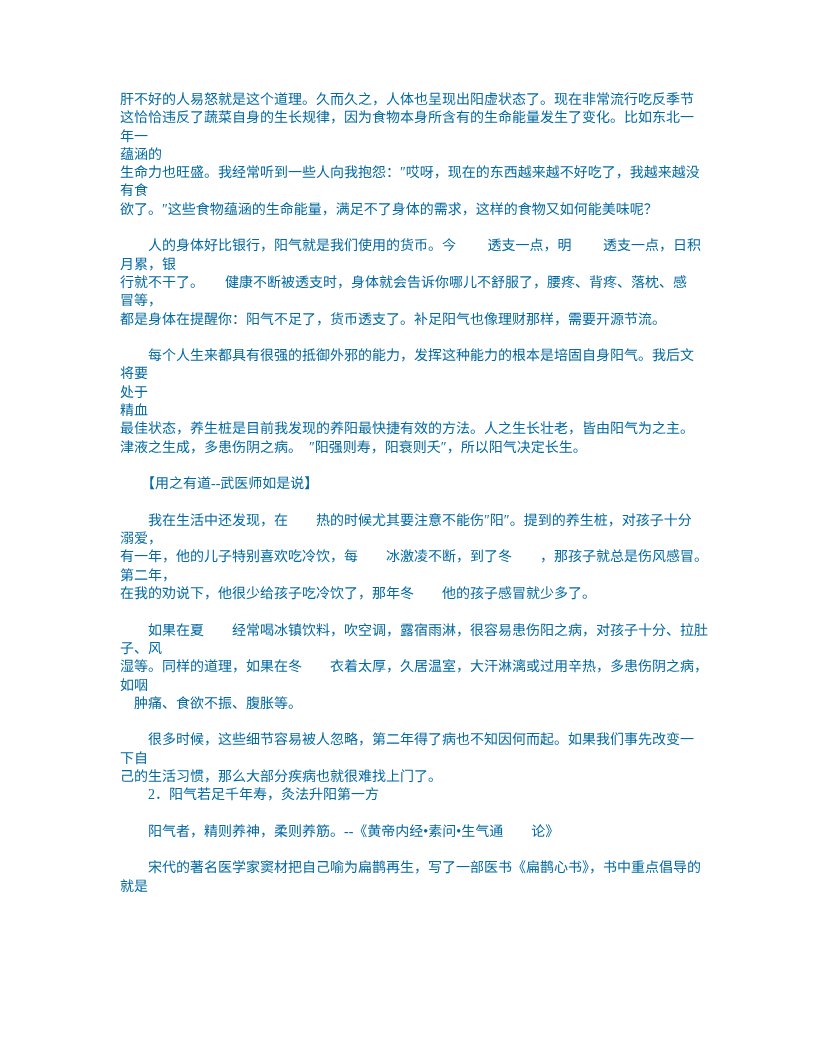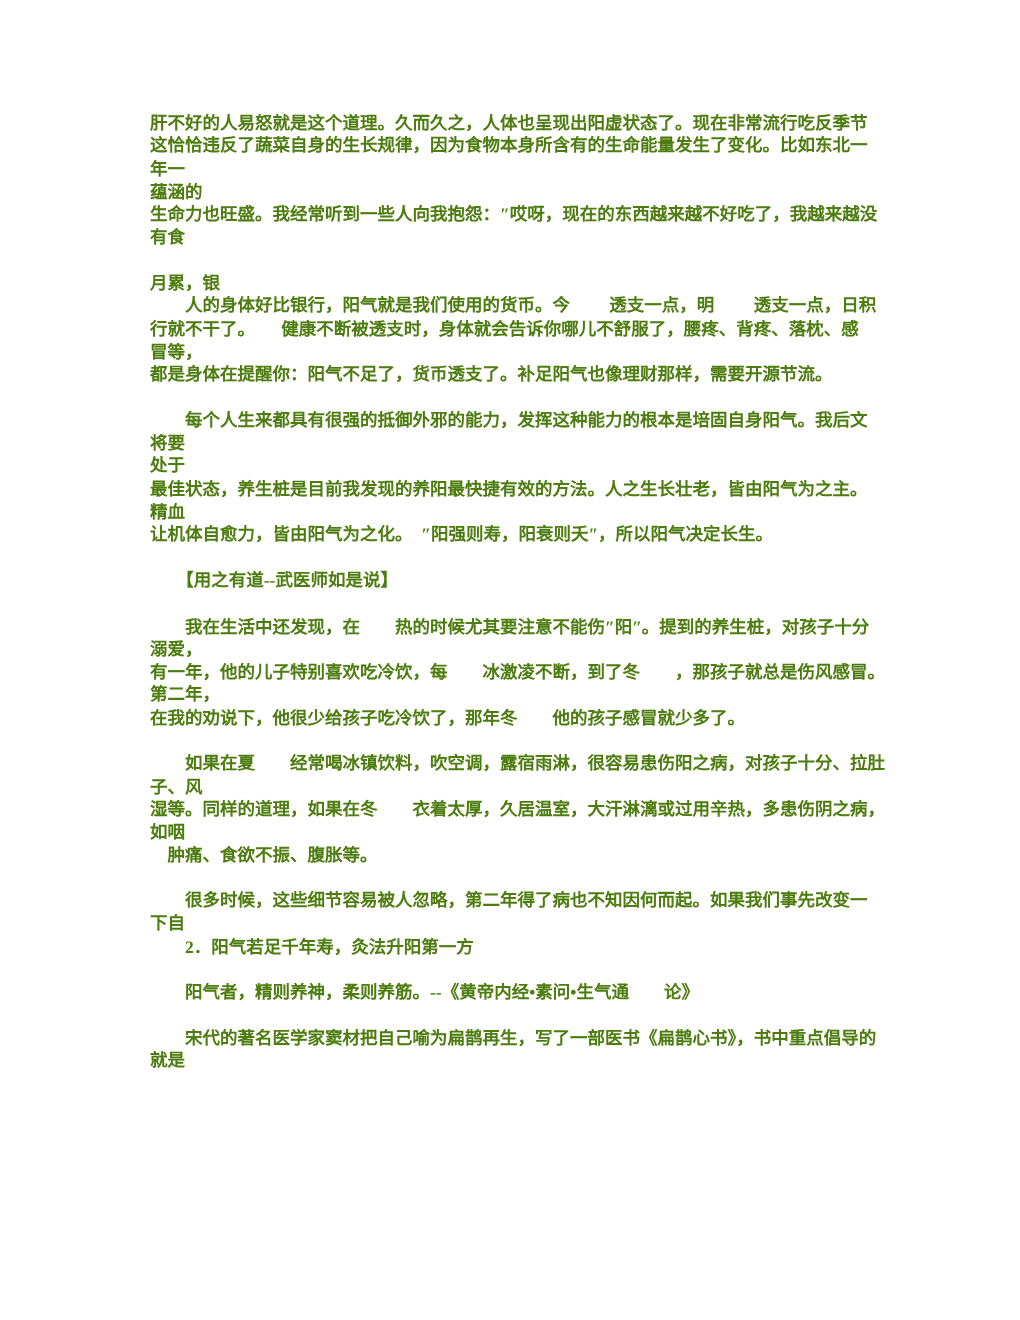--- a/index.html
+++ b/index.html
@@ -27,57 +27,59 @@
   }
   .line {
     white-space: pre;
     min-height: 18.3px;
   }
 </style>
 </head>
 <body>
 
 <div class="page" style="background: rgb(255, 255, 255);">
-  <div class="text-block" style="color: #4d7c0f; font-weight: bold;">
+  <div class="text-block" style="color: #0369a1;">
       <div class="line">肝不好的人易怒就是这个道理。久而久之，人体也呈现出阳虚状态了。现在非常流行吃反季节</div>
       <div class="line">这恰恰违反了蔬菜自身的生长规律，因为食物本身所含有的生命能量发生了变化。比如东北一</div>
       <div class="line">年一</div>
       <div class="line">蕴涵的</div>
       <div class="line">生命力也旺盛。我经常听到一些人向我抱怨：″哎呀，现在的东西越来越不好吃了，我越来越没</div>
       <div class="line">有食</div>
+      <div class="line">欲了。″这些食物蕴涵的生命能量，满足不了身体的需求，这样的食物又如何能美味呢？</div>
       <div class="line"></div>
+      <div class="line">　　人的身体好比银行，阳气就是我们使用的货币。今　　 透支一点，明　　 透支一点，日积</div>
       <div class="line">月累，银</div>
-      <div class="line">　　人的身体好比银行，阳气就是我们使用的货币。今　　 透支一点，明　　 透支一点，日积</div>
       <div class="line">行就不干了。　　健康不断被透支时，身体就会告诉你哪儿不舒服了，腰疼、背疼、落枕、感</div>
       <div class="line">冒等，</div>
       <div class="line">都是身体在提醒你：阳气不足了，货币透支了。补足阳气也像理财那样，需要开源节流。</div>
       <div class="line"></div>
       <div class="line">　　每个人生来都具有很强的抵御外邪的能力，发挥这种能力的根本是培固自身阳气。我后文</div>
       <div class="line">将要</div>
       <div class="line">处于</div>
+      <div class="line">精血</div>
       <div class="line">最佳状态，养生桩是目前我发现的养阳最快捷有效的方法。人之生长壮老，皆由阳气为之主。</div>
-      <div class="line">精血</div>
-      <div class="line">让机体自愈力，皆由阳气为之化。　″阳强则寿，阳衰则夭″，所以阳气决定长生。</div>
+      <div class="line">津液之生成，多患伤阴之病。　″阳强则寿，阳衰则夭″，所以阳气决定长生。</div>
       <div class="line"></div>
       <div class="line">　　【用之有道--武医师如是说】</div>
       <div class="line"></div>
       <div class="line">　　我在生活中还发现，在　　热的时候尤其要注意不能伤″阳″。提到的养生桩，对孩子十分</div>
       <div class="line">溺爱，</div>
       <div class="line">有一年，他的儿子特别喜欢吃冷饮，每　　冰激凌不断，到了冬　　，那孩子就总是伤风感冒。</div>
       <div class="line">第二年，</div>
       <div class="line">在我的劝说下，他很少给孩子吃冷饮了，那年冬　　他的孩子感冒就少多了。</div>
       <div class="line"></div>
       <div class="line">　　如果在夏　　经常喝冰镇饮料，吹空调，露宿雨淋，很容易患伤阳之病，对孩子十分、拉肚</div>
       <div class="line">子、风</div>
       <div class="line">湿等。同样的道理，如果在冬　　衣着太厚，久居温室，大汗淋漓或过用辛热，多患伤阴之病，</div>
       <div class="line">如咽</div>
       <div class="line">　肿痛、食欲不振、腹胀等。</div>
       <div class="line"></div>
       <div class="line">　　很多时候，这些细节容易被人忽略，第二年得了病也不知因何而起。如果我们事先改变一</div>
       <div class="line">下自</div>
+      <div class="line">己的生活习惯，那么大部分疾病也就很难找上门了。</div>
       <div class="line">　　2．阳气若足千年寿，灸法升阳第一方</div>
       <div class="line"></div>
       <div class="line">　　阳气者，精则养神，柔则养筋。--《黄帝内经•素问•生气通　　论》</div>
       <div class="line"></div>
       <div class="line">　　宋代的著名医学家窦材把自己喻为扁鹊再生，写了一部医书《扁鹊心书》，书中重点倡导的</div>
       <div class="line">就是</div>
     </div>
 </div>
 
 </body></html>

